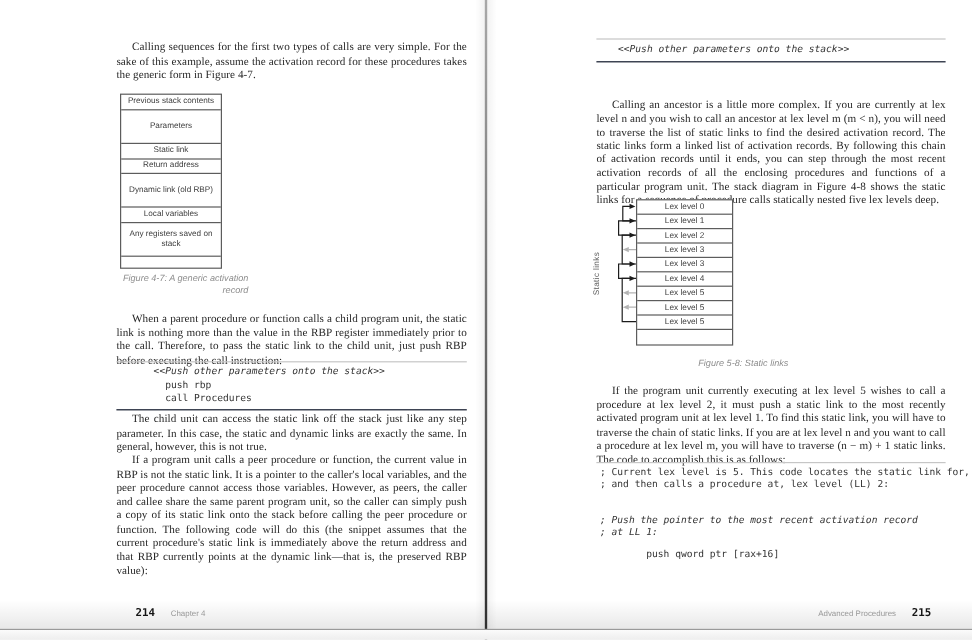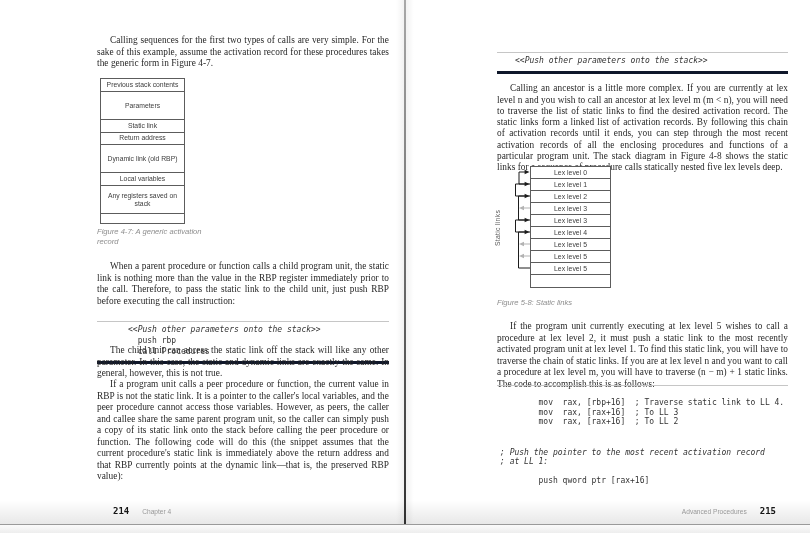--- a/index.html
+++ b/index.html
@@ -38,41 +38,41 @@
   }
   .indent{text-indent:13px;}
 
   .code{
     font-family:"DejaVu Sans Mono", monospace;
     font-size:8px;line-height:10.8px;color:#333;
     white-space:pre;margin:0;
   }
   .meta-line{font-style:italic;}
   .codeblock{position:absolute;border-top:1px solid #c6c6c6;}
-  .rule-bottom{border-bottom:3px solid #0f172a;margin-top:20px;}
+  .rule-bottom{border-bottom:1px solid #0f172a;}
 
   .figtable{
     position:absolute;border:1px solid #5c5c5c;background:#fff;
     font-family:"Liberation Sans", sans-serif;
     color:#3d3d3d;
   }
   .figrow{
     border-bottom:1px solid #5c5c5c;
     display:flex;align-items:center;justify-content:center;
     text-align:center;font-size:6.8px;line-height:8px;
     padding:0 4px;box-sizing:border-box;
   }
   .figrow:last-child{border-bottom:none;}
   .h14{height:13px;} .h28{height:28px;} .h13{height:12.6px;} .h9{height:9px;}
   .r48{height:12px;font-size:6.9px;}
 
   .caption{
     position:absolute;
     font-family:"Liberation Sans", sans-serif;font-style:italic;
-    font-size:7.6px;line-height:9.5px;color:#8d8d8d;
+    font-size:7.6px;line-height:9.5px;color:#8d8d8d;text-align:right;
   }
 
   .side-label{
     position:absolute;
     font-family:"Liberation Sans", sans-serif;
     font-size:6.8px;color:#5a5a5a;letter-spacing:0.3px;
     writing-mode:vertical-rl;transform:rotate(180deg);
     text-align:center;
   }
 
@@ -111,21 +111,21 @@
     <div class="caption" style="left:97px;top:227px;width:110px;">Figure 4-7: A generic activation record</div>
 
     <p class="para indent" style="left:97px;top:252px;width:292px;">When a parent procedure or function calls a child program unit, the static link is nothing more than the value in the RBP register immediately prior to the call. Therefore, to pass the static link to the child unit, just push RBP before executing the call instruction:</p>
 
     <div class="codeblock rule-bottom" style="left:97px;top:301px;width:292px;padding:3px 0 4px 31px;box-sizing:border-box;">
       <div class="code meta-line">&lt;&lt;Push other parameters onto the stack&gt;&gt;</div>
       <pre class="code">  push rbp
   call Procedures</pre>
     </div>
 
-    <p class="para indent" style="left:97px;top:336px;width:292px;">The child unit can access the static link off the stack will like any other parameter. In this case, the static and dynamic links are exactly the same. In general, however, this is not true.</p>
+    <p class="para indent" style="left:97px;top:336px;width:292px;">The child unit can access the static link off the stack just like any step parameter. In this case, the static and dynamic links are exactly the same. In general, however, this is not true.</p>
 
     <p class="para indent" style="left:97px;top:370px;width:292px;">If a program unit calls a peer procedure or function, the current value in RBP is not the static link. It is a pointer to the caller's local variables, and the peer procedure cannot access those variables. However, as peers, the caller and callee share the same parent program unit, so the caller can simply push a copy of its static link onto the stack before calling the peer procedure or function. The following code will do this (the snippet assumes that the current procedure's static link is immediately above the return address and that RBP currently points at the dynamic link—that is, the preserved RBP value):</p>
 
     <div class="footer" style="left:113px;">
       <span class="pagenum">214</span>
       <span class="footlabel">Chapter 4</span>
     </div>
   </div>
 
   <div class="page page-right">
@@ -179,23 +179,22 @@
       <div class="figrow r48">Lex level 5</div>
       <div class="figrow r48">Lex level 5</div>
       <div class="figrow r48"></div>
     </div>
 
     <div class="caption" style="left:91px;top:298px;width:160px;">Figure 5-8: Static links</div>
 
     <p class="para indent" style="left:91px;top:312px;width:291px;">If the program unit currently executing at lex level 5 wishes to call a procedure at lex level 2, it must push a static link to the most recently activated program unit at lex level 1. To find this static link, you will have to traverse the chain of static links. If you are at lex level n and you want to call a procedure at lex level m, you will have to traverse (n − m) + 1 static links. The code to accomplish this is as follows:</p>
 
     <div class="codeblock" style="left:91px;top:385px;width:291px;padding:3px 0 0 3px;box-sizing:border-box;">
-      <pre class="code" style="line-height:9.6px;margin-top:9px;">        mov  rax, [rbp+16]  ; Traverse static link to LL 4.
-        mov  rax, [rax+16]  ; To LL 3
-        mov  rax, [rax+16]  ; To LL 2</pre>
+      <pre class="code" style="line-height:9.6px;">; Current lex level is 5. This code locates the static link for,
+; and then calls a procedure at, lex level (LL) 2:</pre>
       <pre class="code" style="line-height:9.6px;margin-top:21px;font-style:italic;">; Push the pointer to the most recent activation record
 ; at LL 1:</pre>
       <pre class="code" style="line-height:9.6px;margin-top:9px;">        push qword ptr [rax+16]</pre>
     </div>
 
     <div class="footer" style="right:34px;">
       <span class="footlabel">Advanced Procedures</span>
       <span class="pagenum">215</span>
     </div>
   </div>

